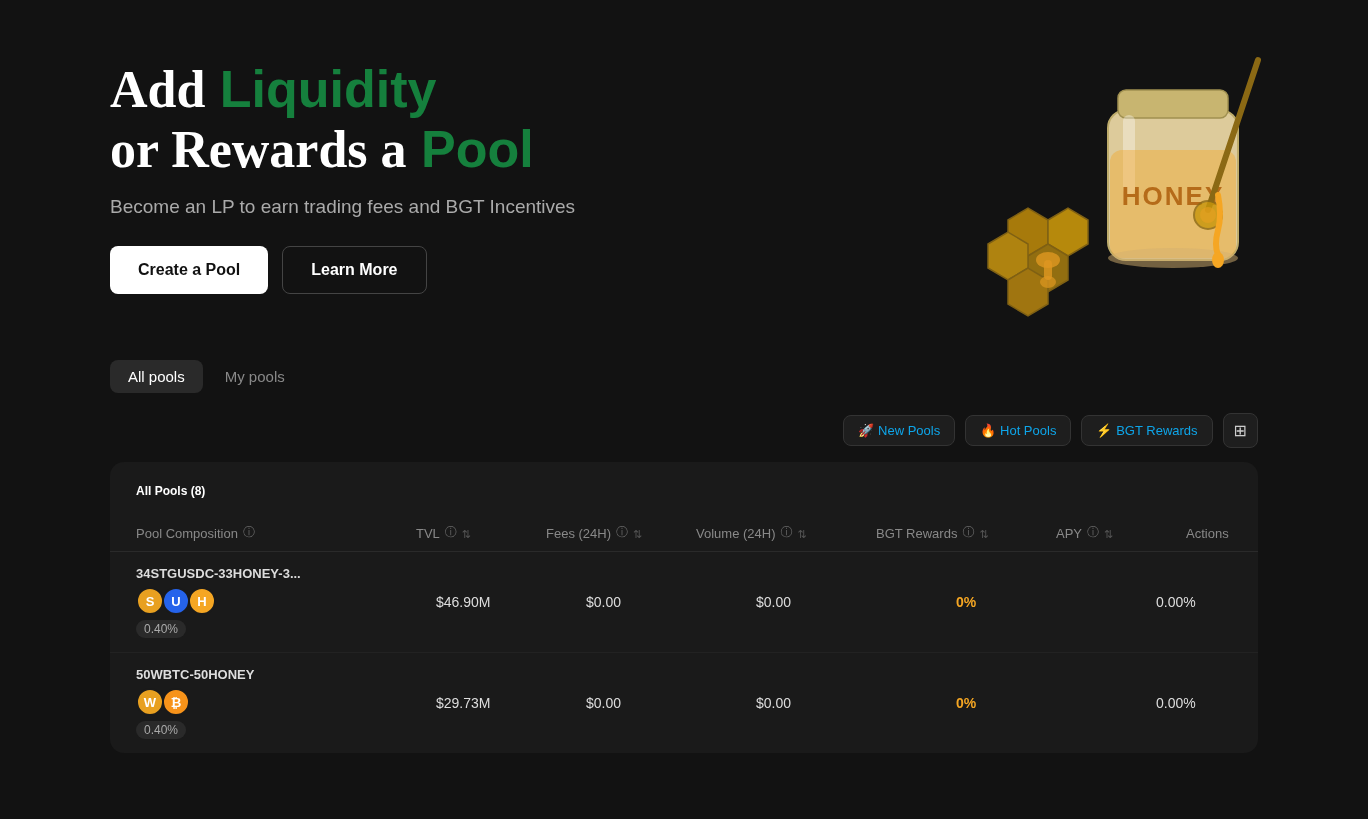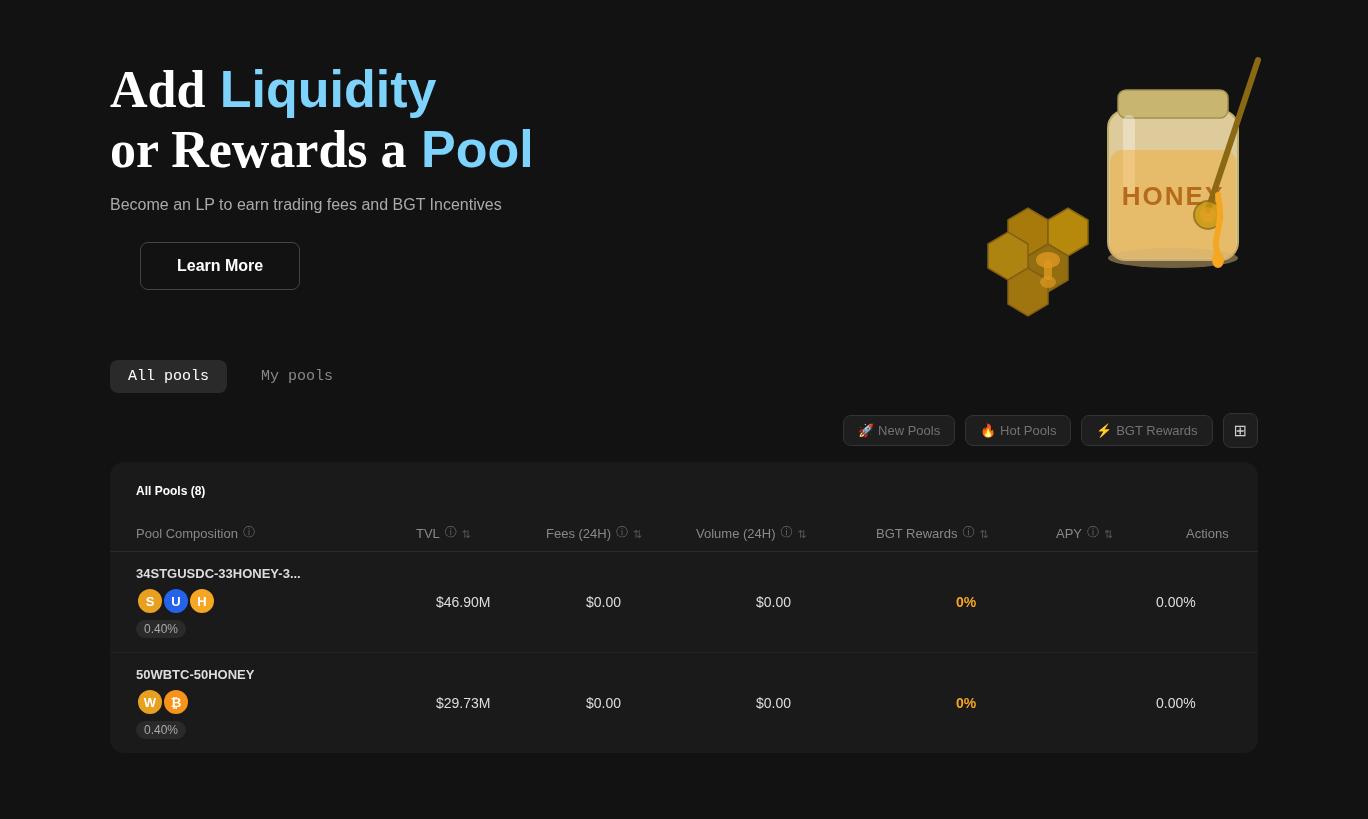--- a/index.html
+++ b/index.html
@@ -22,23 +22,23 @@
     .hero-text {
       max-width: 520px;
     }
     .hero-title {
       font-size: 52px;
       font-weight: 700;
       line-height: 1.15;
       margin-bottom: 16px;
     }
     .hero-title .white { color: #fff; font-family: Liberation Serif, serif; }
-    .hero-title .orange { color: #7dd3fc; }
+    .hero-title .orange { color: #15803d; }
     .hero-subtitle {
-      font-size: 16px;
+      font-size: 19px;
       color: #aaa;
       margin-bottom: 28px;
     }
     .hero-buttons {
       display: flex;
       gap: 14px;
     }
     .btn-create {
       background: #fff;
       color: #111;
@@ -47,45 +47,43 @@
       padding: 14px 28px;
       font-size: 16px;
       font-weight: 600;
       cursor: pointer;
     }
     .btn-learn {
       background: transparent;
       color: #fff;
       border: 1.5px solid #444;
       border-radius: 8px;
-      padding: 14px 36px;
+      padding: 14px 28px;
       font-size: 16px;
       font-weight: 600;
       cursor: pointer;
-      margin-left: 30px;
     }
 
     
     .honey-illustration {
       position: absolute;
       right: 80px;
       top: 20px;
       width: 340px;
       height: 300px;
     }
 
     
     .tabs-section {
       padding: 0 110px;
       margin-bottom: 20px;
     }
     .tabs {
       display: flex;
-      gap: 16px;
-      font-family: Liberation Mono, monospace;
+      gap: 4px;
     }
     .tab {
       padding: 8px 18px;
       border-radius: 8px;
       font-size: 15px;
       cursor: pointer;
       font-weight: 500;
     }
     .tab.active {
       background: #2a2a2a;
@@ -102,21 +100,21 @@
       display: flex;
       justify-content: flex-end;
       align-items: center;
       gap: 10px;
       margin-bottom: 14px;
     }
     .filter-btn {
       background: #1e1e1e;
       border: 1px solid #333;
       border-radius: 8px;
-      color: #737373;
+      color: #0ea5e9;
       padding: 7px 14px;
       font-size: 13px;
       cursor: pointer;
       display: flex;
       align-items: center;
       gap: 5px;
     }
     .grid-icon-btn {
       background: #1e1e1e;
       border: 1px solid #333;
@@ -247,20 +245,21 @@
   <div class="hero-text">
     <h1 class="hero-title">
       <span class="white">Add</span>
       <span class="orange">Liquidity</span>
       <br>
       <span class="white">or Rewards a</span>
       <span class="orange">Pool</span>
     </h1>
     <p class="hero-subtitle">Become an LP to earn trading fees and BGT Incentives</p>
     <div class="hero-buttons">
+      <button class="btn-create">Create a Pool</button>
       <button class="btn-learn">Learn More</button>
     </div>
   </div>
 
   <div class="honey-illustration">
     <svg width="340" height="300" viewBox="0 0 340 300" xmlns="http://www.w3.org/2000/svg">
 
       <g opacity="0.9">
         <polygon points="60,200 80,188 100,200 100,224 80,236 60,224" fill="#b8860b" stroke="#8b6914" stroke-width="1.5"></polygon>
         <polygon points="100,200 120,188 140,200 140,224 120,236 100,224" fill="#c8960c" stroke="#8b6914" stroke-width="1.5"></polygon>

